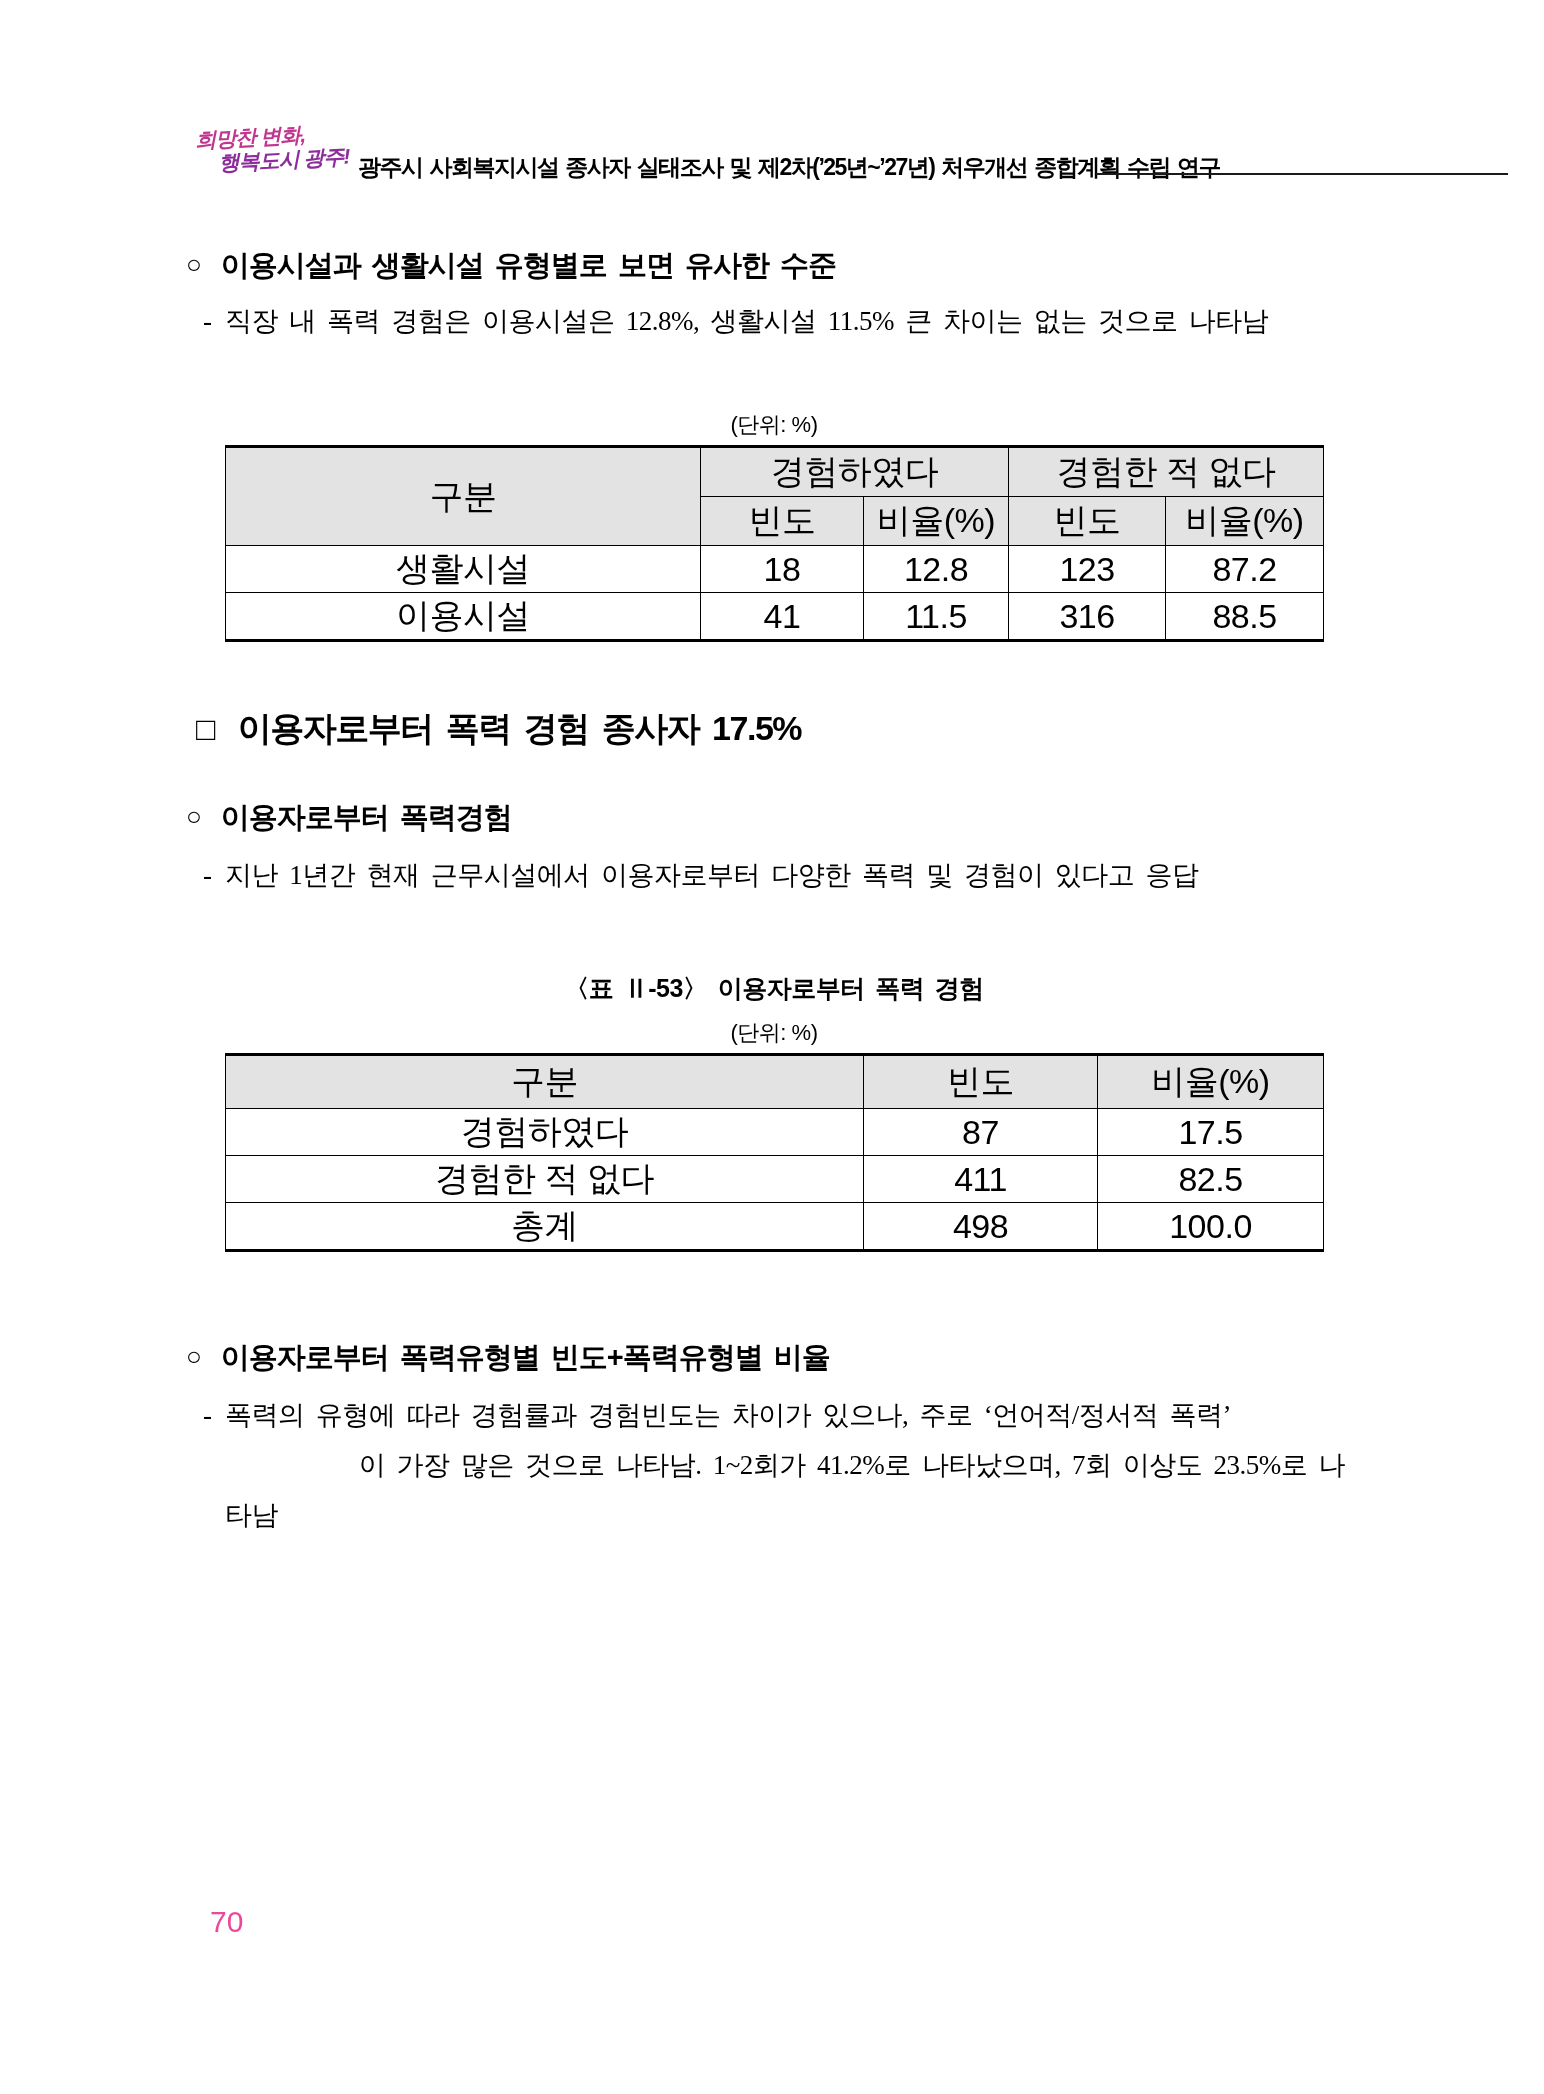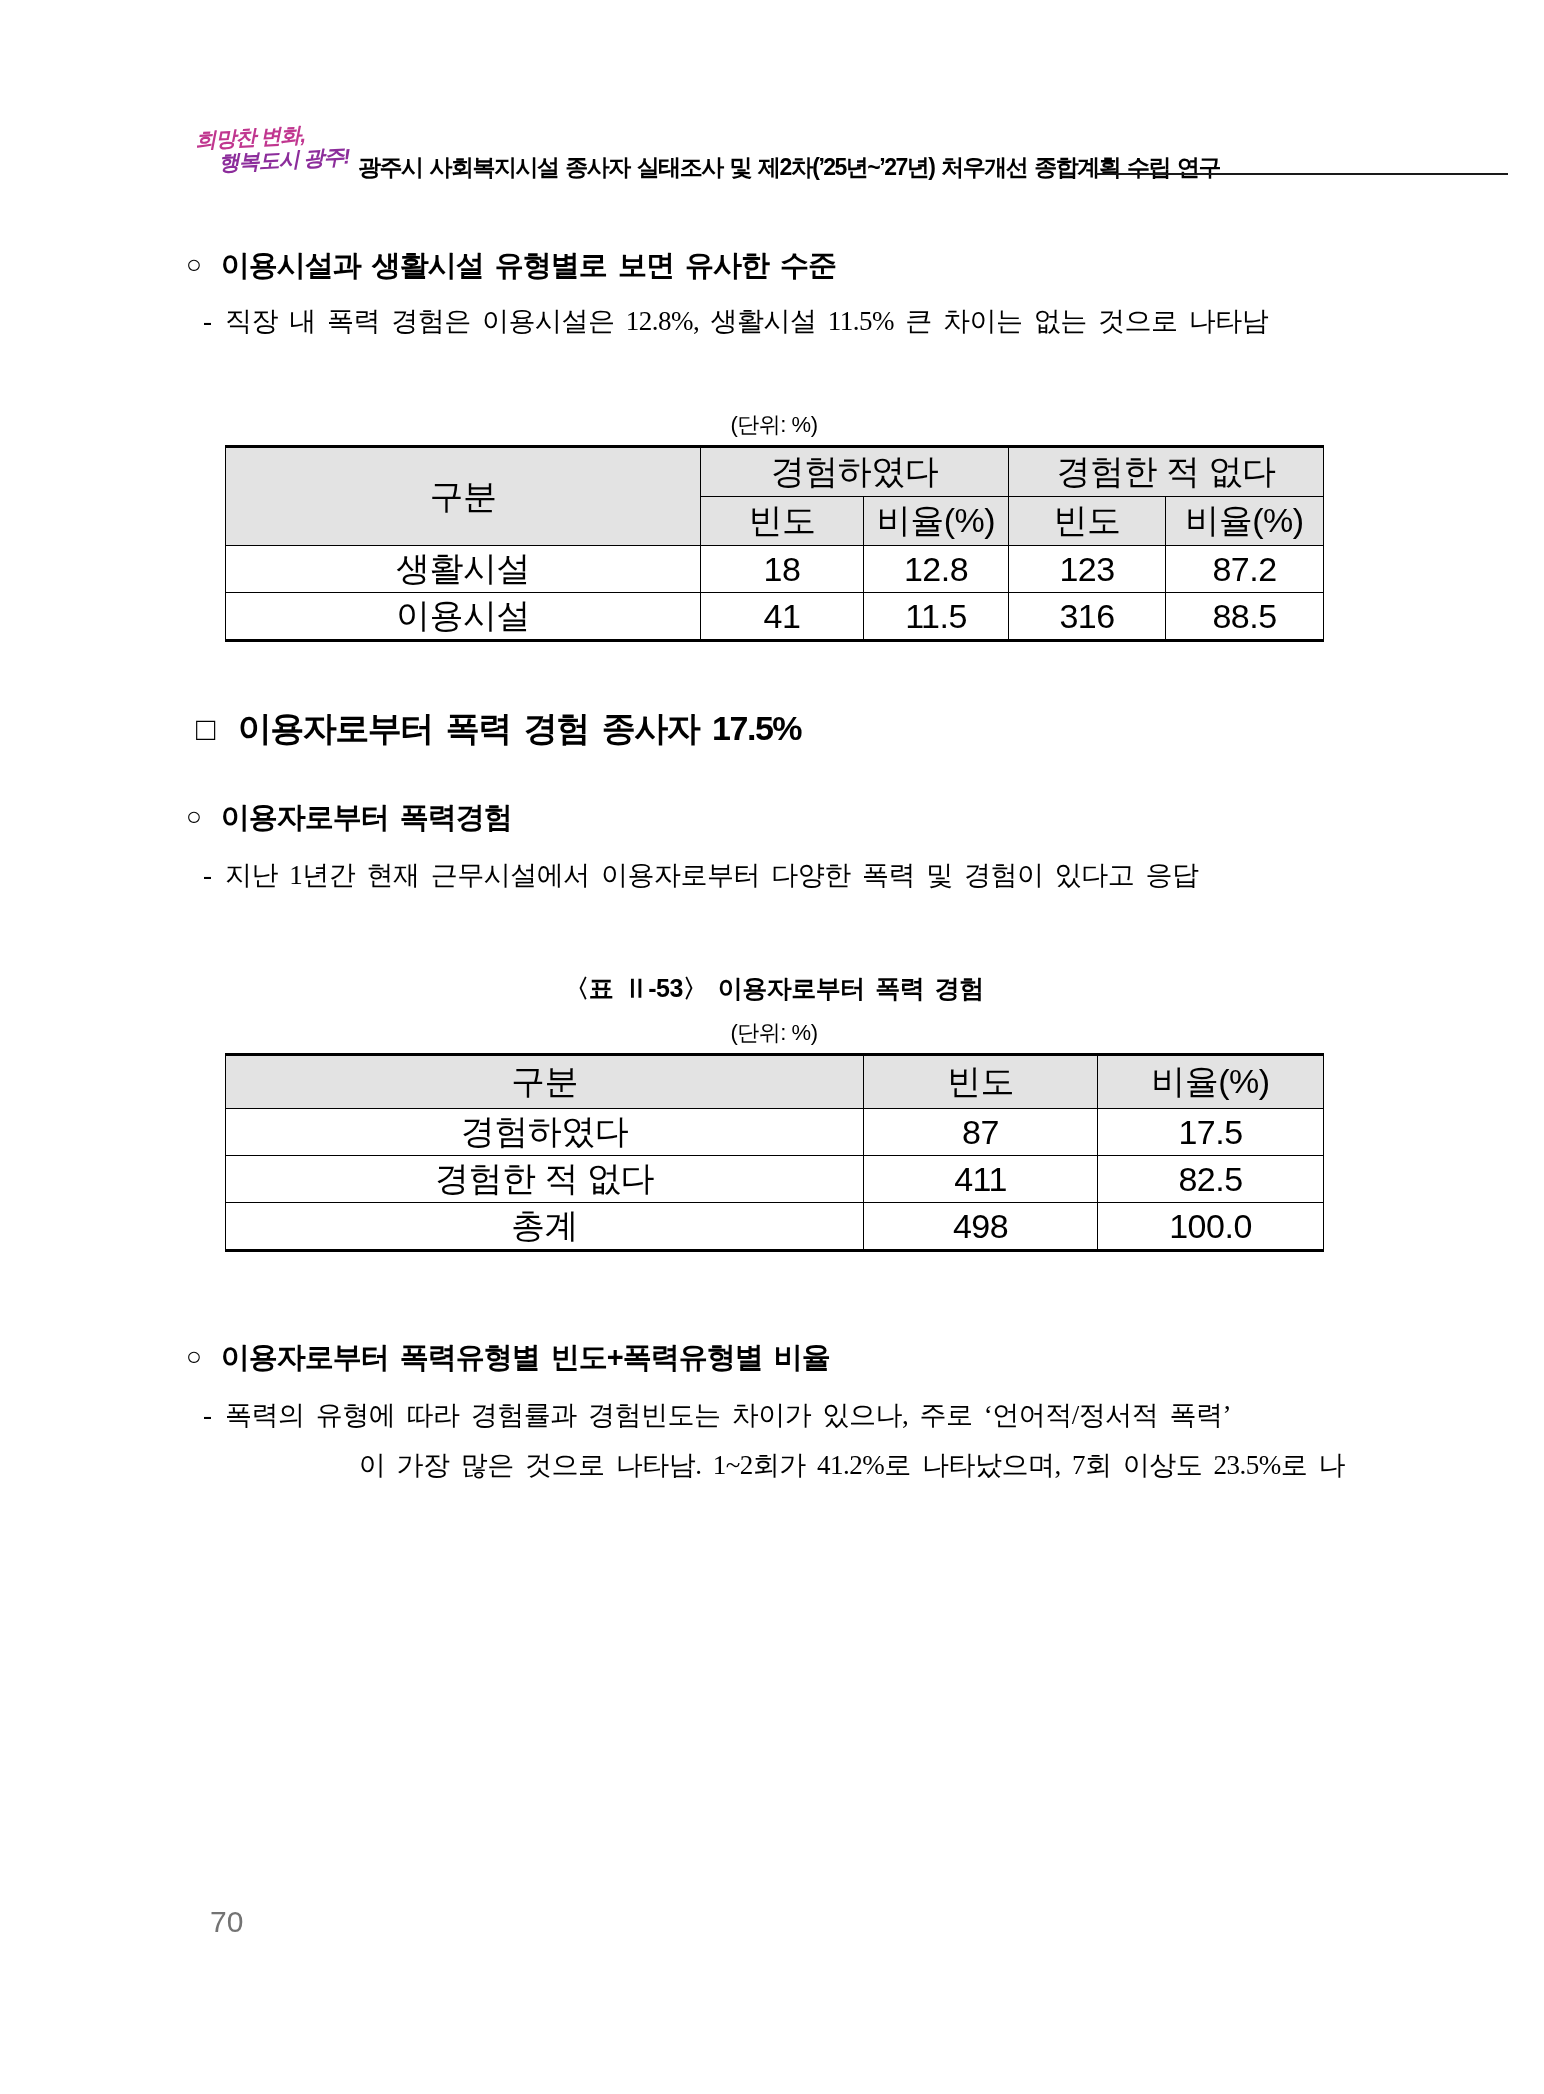--- a/index.html
+++ b/index.html
@@ -82,21 +82,21 @@
   table.data th{background:#e3e3e3;}
   #t52{top:445px;}
   #t52 th{height:48px;}
   #t52 td{height:46px;}
   #t53{top:1053px;}
   #t53 th{height:52px;}
   #t53 td{height:46px;}
   
   .page-number{
     position:absolute;left:210px;top:1905px;
-    font-size:30px;color:#737373;
+    font-size:30px;color:#ec4899;
   }
 </style>
 </head>
 <body>
 
 <div class="page">
 
   <div class="logo">
     <span class="l1">희망찬 변화,</span>
     <span class="l2">행복도시 광주!</span>
@@ -209,18 +209,19 @@
 
   <div class="bullet" style="left:186px;top:1338px;">
     <span class="marker">○</span>
     <span>이용자로부터 폭력유형별 빈도+폭력유형별 비율</span>
   </div>
   <div class="sub" style="left:203px;top:1390px;">
     <span class="dash">-</span>
     <span class="lines">
       <span class="line" style="display:block;">폭력의 유형에 따라 경험률과 경험빈도는 차이가 있으나, 주로 ‘언어적/정서적 폭력’</span>
       <span class="line" style="display:block;text-align:right;">이 가장 많은 것으로 나타남. 1~2회가 41.2%로 나타났으며, 7회 이상도 23.5%로 나</span>
+      <span class="line" style="display:block;">타남</span>
     </span>
   </div>
 
   <div class="page-number">70</div>
 
 </div>
 
 </body></html>

